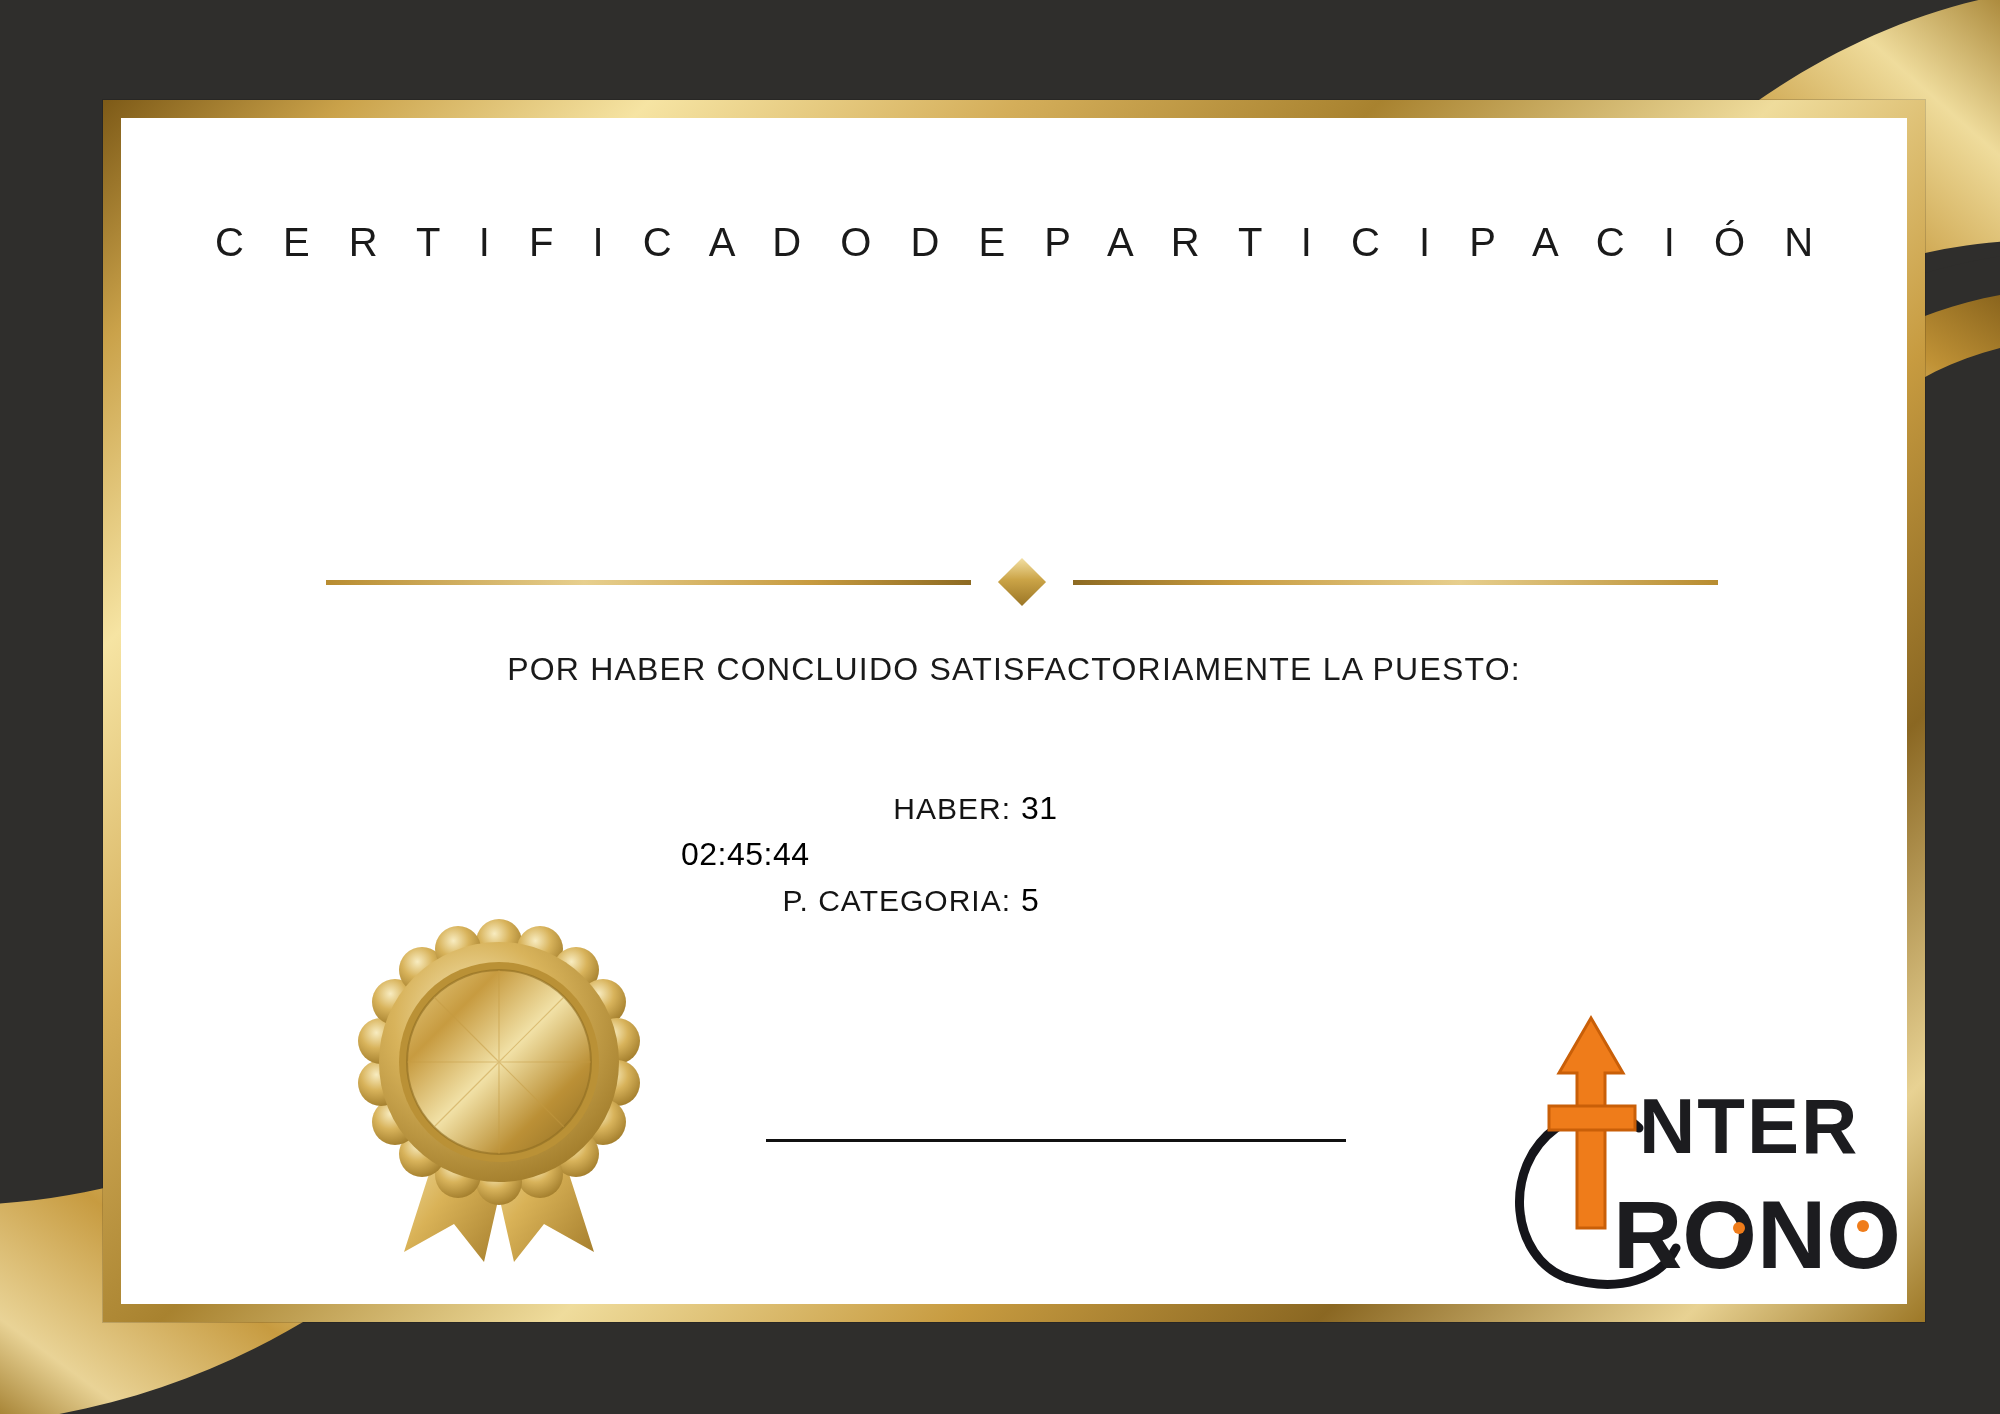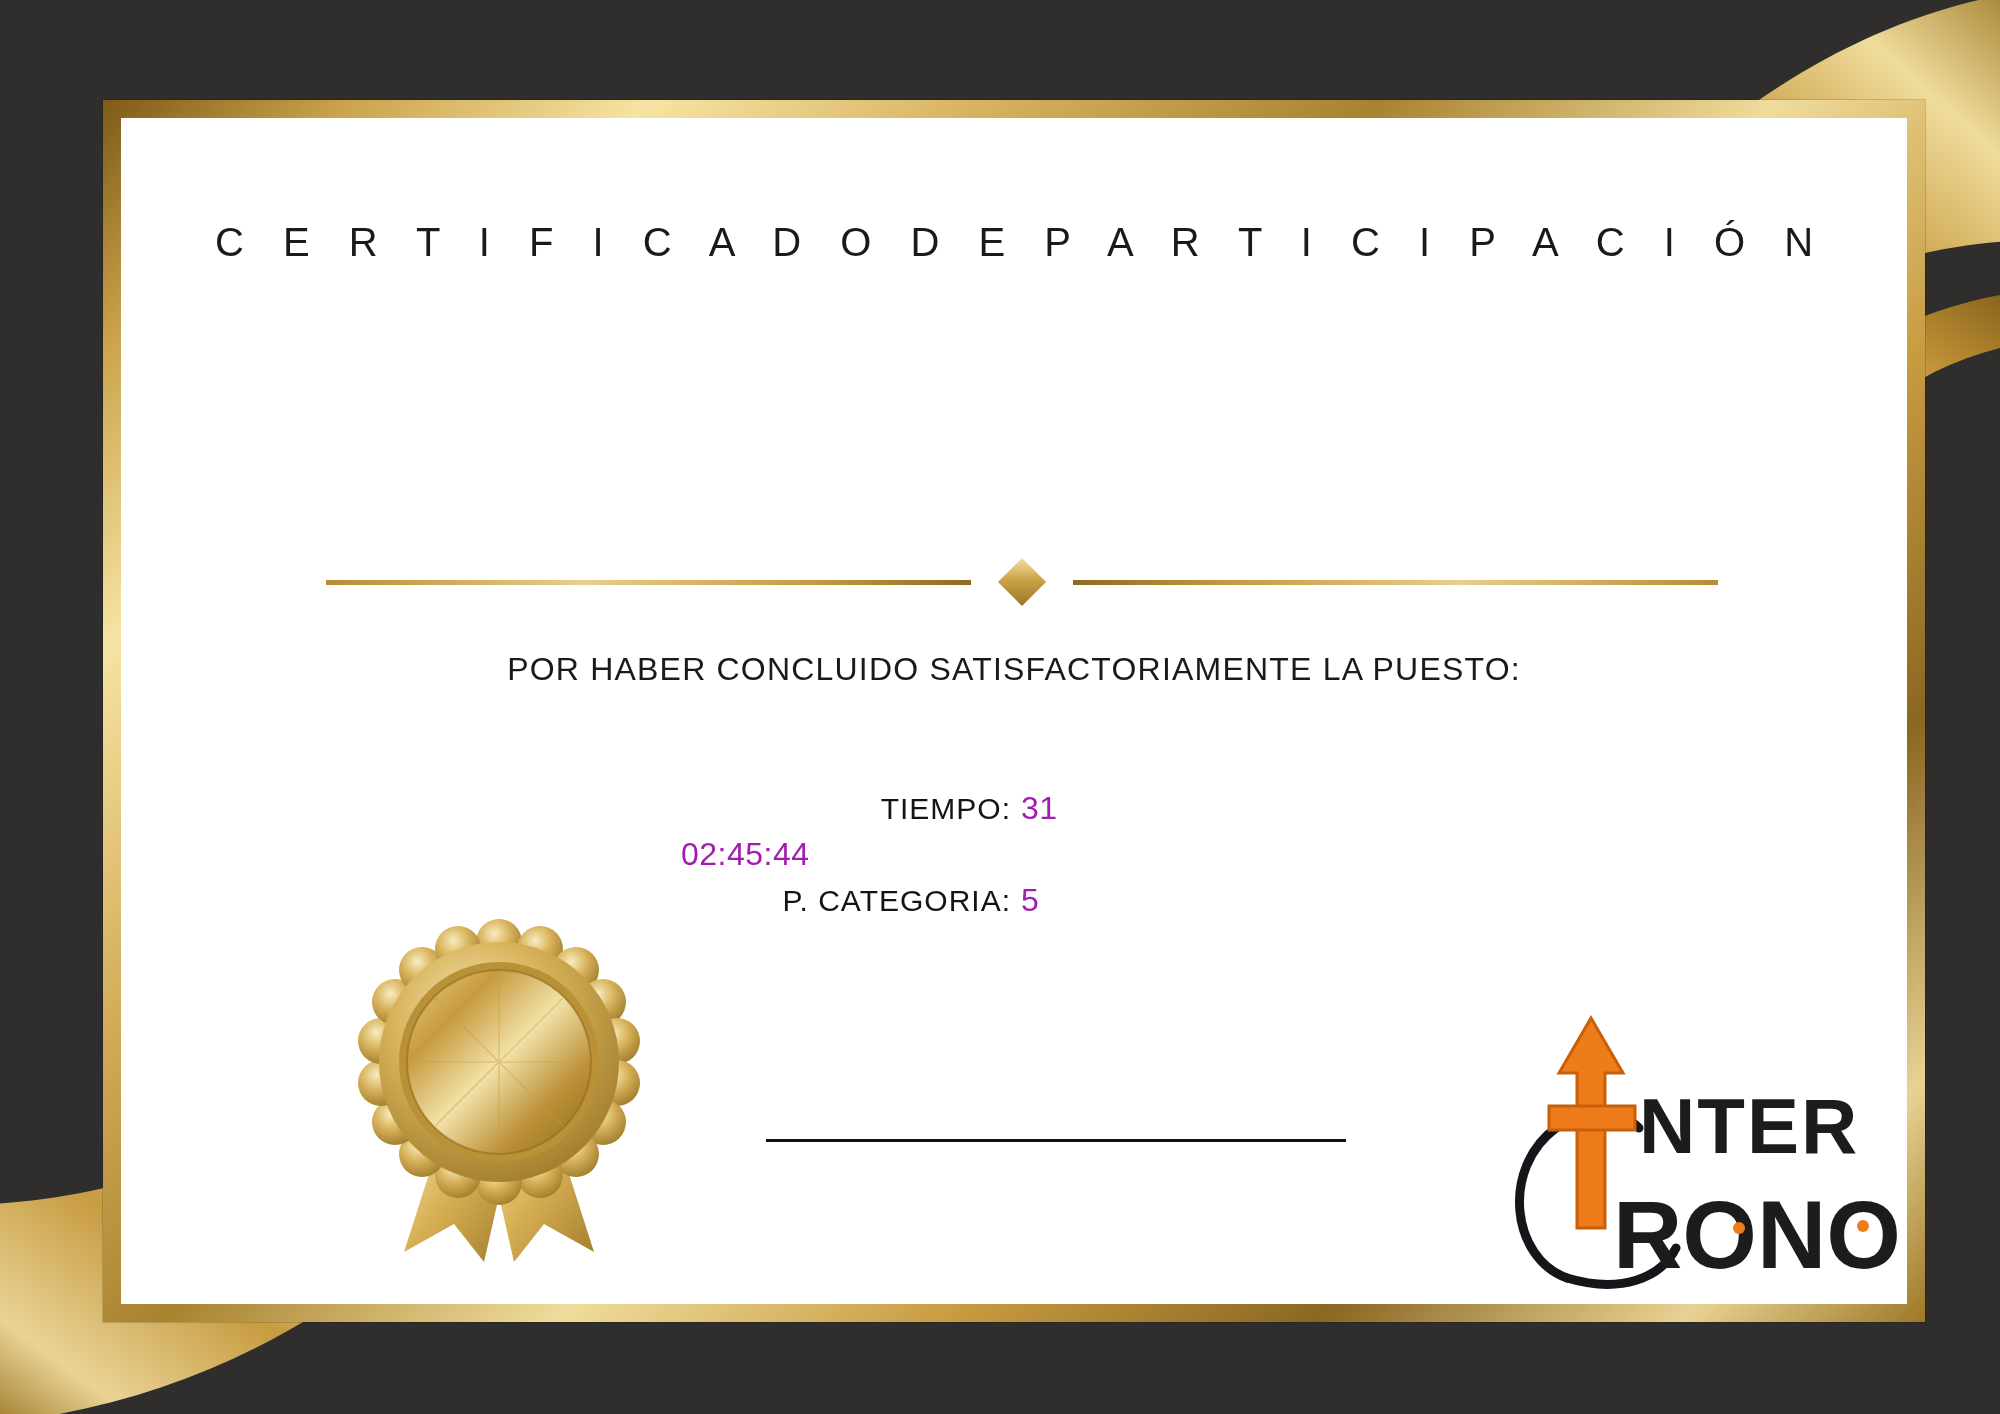--- a/index.html
+++ b/index.html
@@ -136,21 +136,21 @@
   .result-label {
     width: 330px;
     text-align: right;
     font-size: 30px;
     letter-spacing: 1px;
     color: #141414;
     padding-right: 10px;
   }
   .result-value {
     font-size: 32px;
-    color: #a21caf;
+    color: #000000;
     letter-spacing: .5px;
   }
   .signature-line {
     position: absolute;
     left: 645px;
     top: 1021px;
     width: 580px;
     height: 0;
     border-top: 3px solid #111;
   }
@@ -224,21 +224,21 @@
       <div class="divider">
         <div class="bar left"></div>
         <div class="diamond"></div>
         <div class="bar right"></div>
       </div>
 
       <div class="subtitle">POR HABER CONCLUIDO SATISFACTORIAMENTE LA PUESTO:</div>
 
       <div class="results">
         <div class="result-row">
-          <div class="result-label">TIEMPO:</div>
+          <div class="result-label">HABER:</div>
           <div class="result-value">31</div>
         </div>
         <div class="result-row">
           <div class="result-value">02:45:44</div>
         </div>
         <div class="result-row">
           <div class="result-label">P. CATEGORIA:</div>
           <div class="result-value">5</div>
         </div>
       </div>

